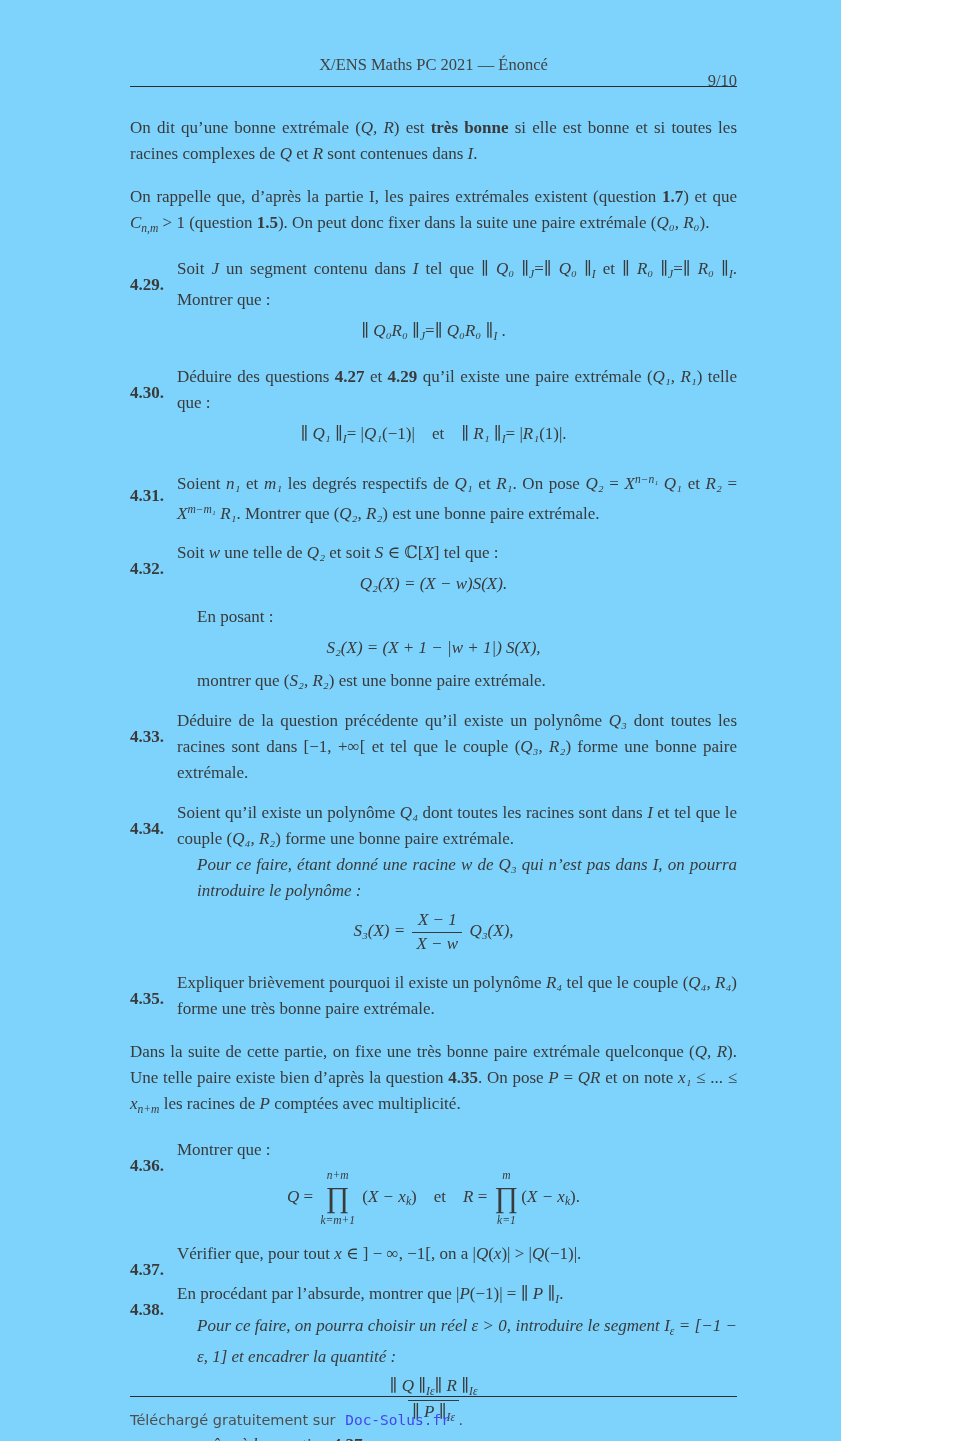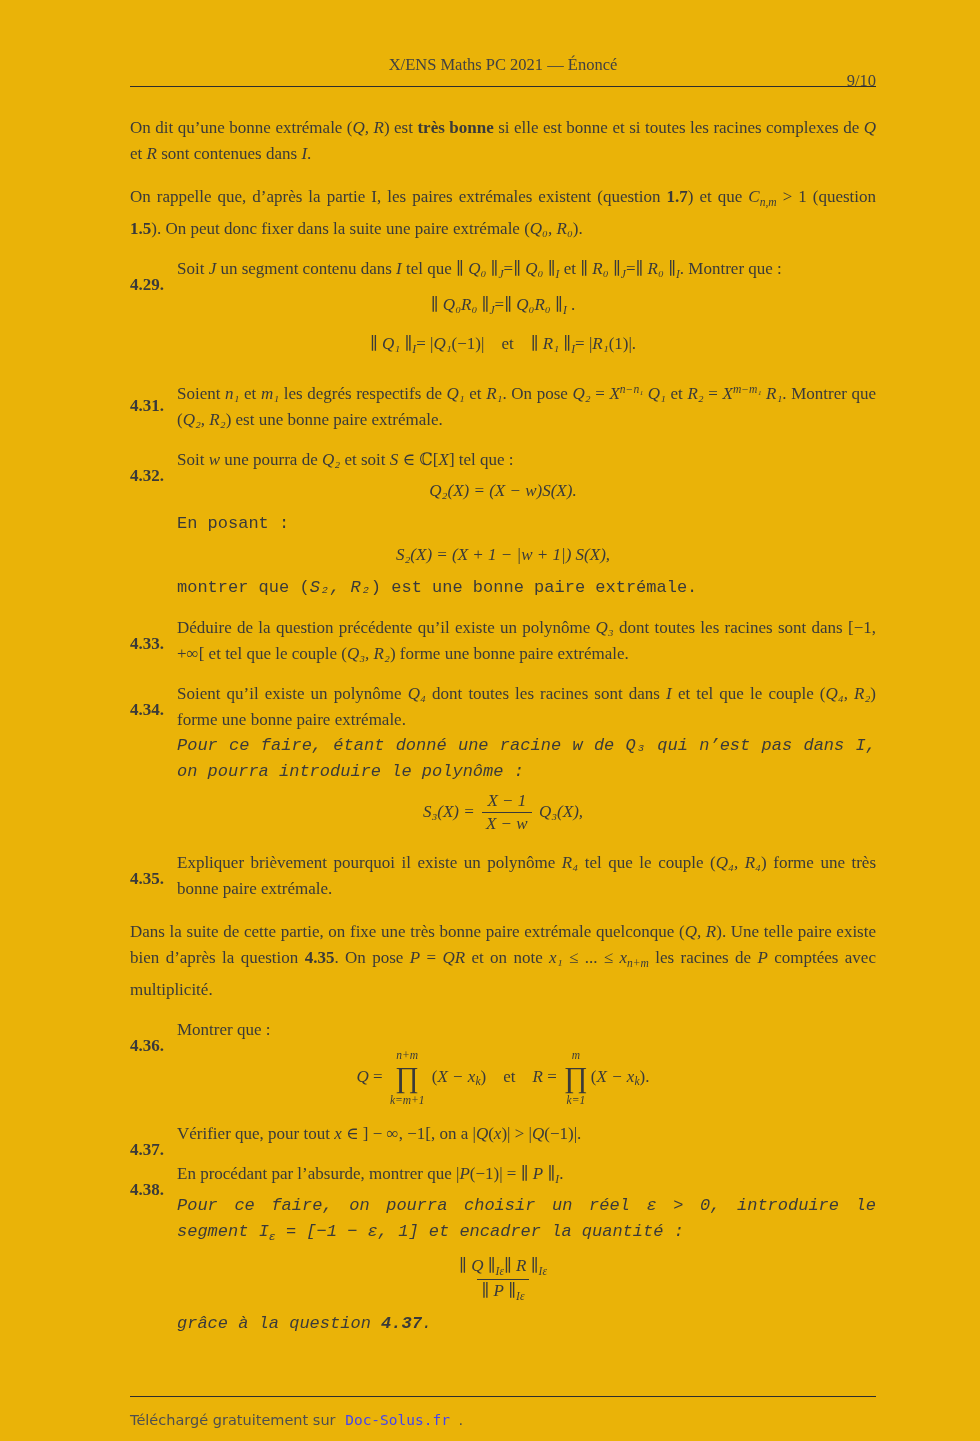--- a/index.html
+++ b/index.html
@@ -1,19 +1,19 @@
 <!DOCTYPE html>
 <html><head>
 <meta charset="utf-8">
 <style>
   html,body { margin:0; padding:0; background:#ffffff; }
   .page {
     position:relative;
-    width:980px; height:1441px;
-    background:#eab308;
+    width:841px; height:1441px;
+    background:#7dd3fc;
     font-family:"Liberation Serif","DejaVu Serif",serif;
     font-size:17px; line-height:26px;
     color:#3a3a3a;
     overflow:hidden;
   }
   
   .header-inner {
     position:relative;
     margin:0 104px 0 130px;
     padding-top:52px;
@@ -24,21 +24,21 @@
   .header-page { position:absolute; right:0; top:68px; }
   .hrule {
     margin:8px 104px 0 130px;
     border-top:1.7px solid #2d2d2d;
     height:0;
   }
   
   .content { margin:28px 104px 0 130px; }
   .blk-para     { margin-top:17px; text-align:justify; }
   .blk-question { margin-top:14px; position:relative; padding-left:47px; text-align:justify; }
-  .blk-qcont    { margin-left:47px; text-align:justify;font-family:Liberation Mono, monospace; }
+  .blk-qcont    { margin-left:67px; text-align:justify; }
   .blk-formula  { text-align:center; margin:5px 0 7px; }
   .qnum { position:absolute; left:0; top:16px; font-weight:700; }
   .it { font-style:italic; }
   .bd { font-weight:700; }
   .sb { font-size:68%; vertical-align:-0.32em; }
   .sp { font-size:68%; vertical-align:0.5em; }
   .frac {
     display:inline-flex; flex-direction:column; align-items:center;
     vertical-align:middle; margin:0 3px; line-height:1.35;text-align:right;
   }
@@ -74,23 +74,24 @@
       <span class="header-page">9/10</span>
     </div>
     <div class="hrule"></div>
   </header>
 
   <main class="content">
       <div class="blk-para"><span>On dit qu’une bonne extrémale (</span><span class="it">Q, R</span><span>) est </span><span class="bd">très bonne</span><span> si elle est bonne et si toutes les racines complexes de </span><span class="it">Q</span><span> et </span><span class="it">R</span><span> sont contenues dans </span><span class="it">I</span><span>.</span></div>
       <div class="blk-para"><span>On rappelle que, d’après la partie I, les paires extrémales existent (question </span><span class="bd">1.7</span><span>) et que </span><span class="it">C</span><span class="it sb">n,m</span><span> &gt; 1 (question </span><span class="bd">1.5</span><span>). On peut donc fixer dans la suite une paire extrémale (</span><span class="it">Q₀, R₀</span><span>).</span></div>
       <div class="blk-question"><span class="qnum">4.29.</span><span>Soit </span><span class="it">J</span><span> un segment contenu dans </span><span class="it">I</span><span> tel que ∥ </span><span class="it">Q₀</span><span> ∥</span><span class="it sb">J</span><span>=∥ </span><span class="it">Q₀</span><span> ∥</span><span class="it sb">I</span><span> et ∥ </span><span class="it">R₀</span><span> ∥</span><span class="it sb">J</span><span>=∥ </span><span class="it">R₀</span><span> ∥</span><span class="it sb">I</span><span>. Montrer que :</span></div>
       <div class="blk-formula"><span>∥ </span><span class="it">Q₀R₀</span><span> ∥</span><span class="it sb">J</span><span>=∥ </span><span class="it">Q₀R₀</span><span> ∥</span><span class="it sb">I</span><span> .</span></div>
+      <div class="blk-question"><span class="qnum">4.30.</span><span>Déduire des questions </span><span class="bd">4.27</span><span> et </span><span class="bd">4.29</span><span> qu’il existe une paire extrémale (</span><span class="it">Q₁, R₁</span><span>) telle que :</span></div>
       <div class="blk-formula"><span>∥ </span><span class="it">Q₁</span><span> ∥</span><span class="it sb">I</span><span>= |</span><span class="it">Q₁</span><span>(−1)|</span><span> et </span><span>∥ </span><span class="it">R₁</span><span> ∥</span><span class="it sb">I</span><span>= |</span><span class="it">R₁</span><span>(1)|.</span></div>
       <div class="blk-question"><span class="qnum">4.31.</span><span>Soient </span><span class="it">n₁</span><span> et </span><span class="it">m₁</span><span> les degrés respectifs de </span><span class="it">Q₁</span><span> et </span><span class="it">R₁</span><span>. On pose </span><span class="it">Q₂</span><span> = </span><span class="it">X</span><span class="it sp">n−n₁</span><span> </span><span class="it">Q₁</span><span> et </span><span class="it">R₂</span><span> = </span><span class="it">X</span><span class="it sp">m−m₁</span><span> </span><span class="it">R₁</span><span>. Montrer que (</span><span class="it">Q₂, R₂</span><span>) est une bonne paire extrémale.</span></div>
-      <div class="blk-question"><span class="qnum">4.32.</span><span>Soit </span><span class="it">w</span><span> une pourra de </span><span class="it">Q₂</span><span> et soit </span><span class="it">S</span><span> ∈ ℂ[</span><span class="it">X</span><span>] tel que :</span></div>
+      <div class="blk-question"><span class="qnum">4.32.</span><span>Soit </span><span class="it">w</span><span> une telle de </span><span class="it">Q₂</span><span> et soit </span><span class="it">S</span><span> ∈ ℂ[</span><span class="it">X</span><span>] tel que :</span></div>
       <div class="blk-formula"><span class="it">Q₂(X) = (X − w)S(X).</span></div>
       <div class="blk-qcont"><span>En posant :</span></div>
       <div class="blk-formula"><span class="it">S₂(X) = (X + 1 − |w + 1|) S(X),</span></div>
       <div class="blk-qcont"><span>montrer que (</span><span class="it">S₂, R₂</span><span>) est une bonne paire extrémale.</span></div>
       <div class="blk-question"><span class="qnum">4.33.</span><span>Déduire de la question précédente qu’il existe un polynôme </span><span class="it">Q₃</span><span> dont toutes les racines sont dans [−1, +∞[ et tel que le couple (</span><span class="it">Q₃, R₂</span><span>) forme une bonne paire extrémale.</span></div>
       <div class="blk-question"><span class="qnum">4.34.</span><span>Soient qu’il existe un polynôme </span><span class="it">Q₄</span><span> dont toutes les racines sont dans </span><span class="it">I</span><span> et tel que le couple (</span><span class="it">Q₄, R₂</span><span>) forme une bonne paire extrémale.</span></div>
       <div class="blk-qcont"><span class="it">Pour ce faire, étant donné une racine </span><span class="it">w</span><span class="it"> de </span><span class="it">Q₃</span><span class="it"> qui n’est pas dans </span><span class="it">I</span><span class="it">, on pourra introduire le polynôme :</span></div>
       <div class="blk-formula"><span class="it">S₃(X) = </span><span class="frac">
           <span class="fnum"><span class="it">X − 1</span></span>
           <span class="fden"><span class="it">X − w</span></span>

